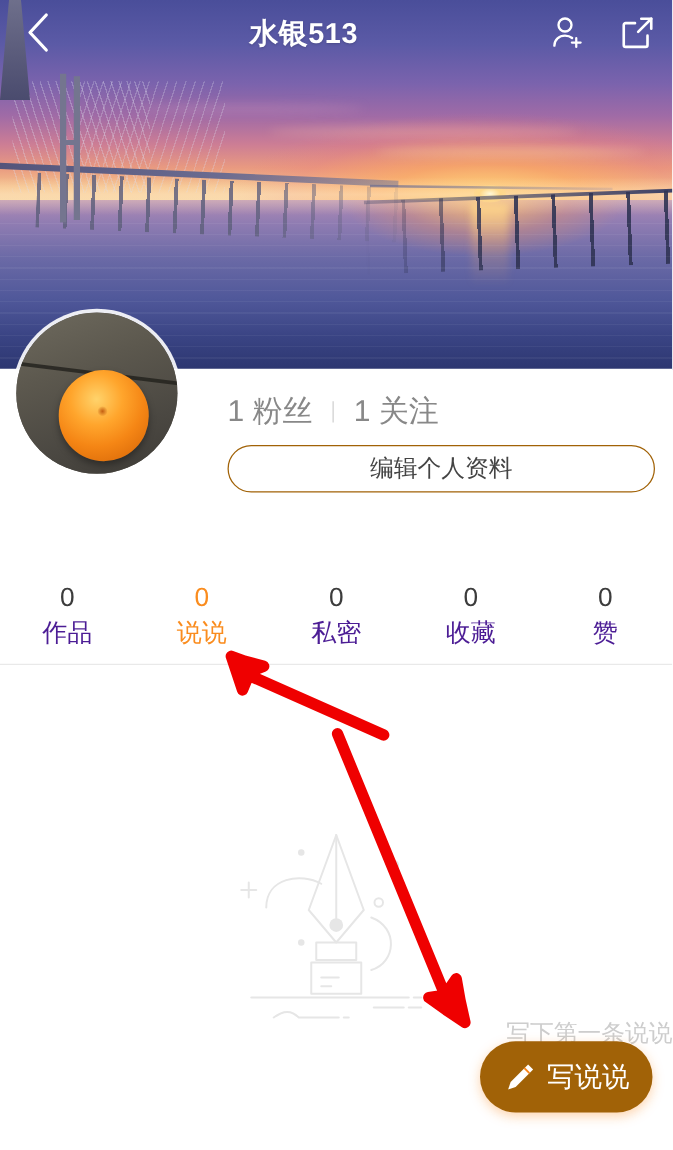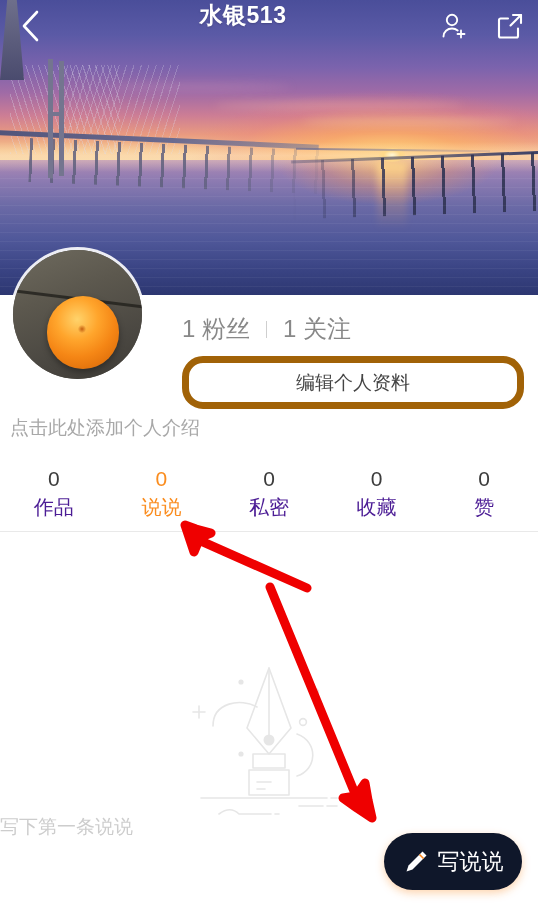--- a/index.html
+++ b/index.html
@@ -143,21 +143,21 @@
     position: absolute; left: 0; top: 60%; width: 100%; height: 40%;
     background: repeating-linear-gradient(to bottom,
       rgba(255,255,255,0.05) 0px, rgba(255,255,255,0.05) 1px,
       rgba(0,0,0,0) 1px, rgba(0,0,0,0) 9px);
   }
 
   
   .header {
     position: absolute; left: 0; top: 0;
     width: 538px; height: 52px;
-    display: flex; 
+    display: flex; align-items: center;
     z-index: 20;
   }
   .hdr-back {
     width: 60px; height: 52px;
     display: flex; align-items: center; justify-content: center;
     cursor: pointer;
   }
   .hdr-title {
     flex: 1; text-align: center;
     color: #ffffff; font-size: 23px; font-weight: bold;
@@ -221,22 +221,22 @@
   .stats .sep {
     display: inline-block;
     width: 1px; height: 17px;
     background: #cfcfcf;
     margin: 0 16px;
   }
   .stats .num { color: #888888; }
 
   .edit-btn {
     position: absolute; left: 182px; top: 356px;
-    width: 342px; height: 53px;
-    border: 7px solid #a16207;
+    width: 342px; height: 38px;
+    border: 1px solid #a16207;
     border-radius: 21px;
     background: #ffffff;
     display: flex; align-items: center; justify-content: center;
     font-size: 19px; color: #444444;
     cursor: pointer;
     z-index: 11;
   }
 
   .intro {
     position: absolute; left: 10px; top: 415px;
@@ -275,29 +275,29 @@
     width: 538px; height: 388px;
     background: #ffffff;
   }
   .empty-art {
     position: absolute; left: 50%; top: 650px;
     transform: translateX(-50%);
     width: 180px; height: 175px;
   }
   .empty-text {
     position: absolute; left: 0; top: 814px;
-    width: 538px; text-align: left;
+    width: 538px; text-align: right;
     font-size: 19px; color: #cdcdcd;
   }
 
   
   .fab {
     position: absolute; left: 384px; top: 833px;
     width: 138px; height: 57px;
-    background: #0f172a;
+    background: #a16207;
     border-radius: 29px;
     display: flex; align-items: center; justify-content: center;
     gap: 9px;
     box-shadow: 0 3px 9px rgba(250,132,24,0.35);
     cursor: pointer;
     z-index: 30;
   }
   .fab-label { color: #ffffff; font-size: 22px; }
 
   
@@ -378,21 +378,20 @@
     <span>
       <span class="num">1</span>
       <span>关注</span>
     </span>
   </div>
 
   <div class="edit-btn">
     <span>编辑个人资料</span>
   </div>
 
-  <div class="intro">点击此处添加个人介绍</div>
 
   <div class="tabs">
     <div class="tab">
       <span class="cnt">0</span>
       <span class="lbl">作品</span>
     </div>
     <div class="tab active">
       <span class="cnt">0</span>
       <span class="lbl">说说</span>
     </div>

